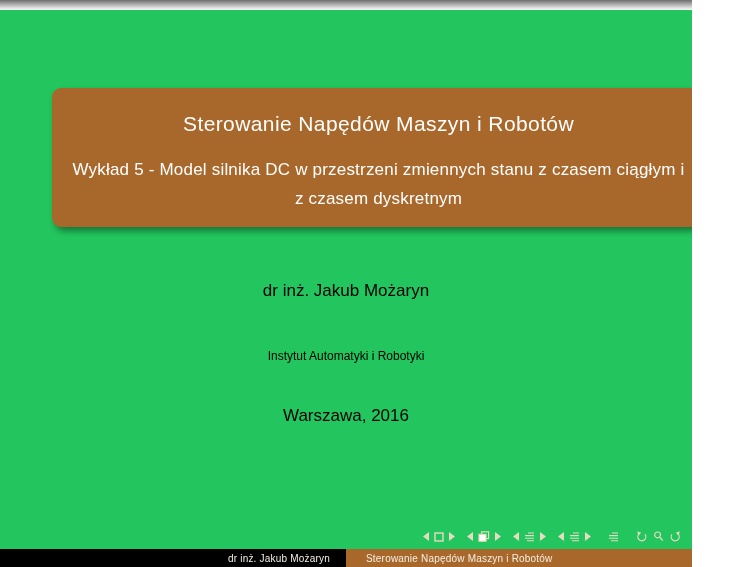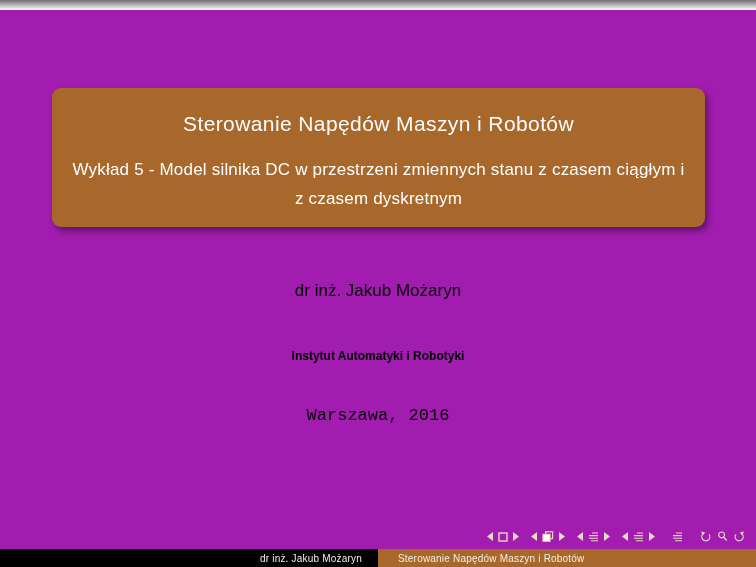--- a/index.html
+++ b/index.html
@@ -6,40 +6,40 @@
     --accent-brown:#a8682c;
     --title-text:#ffffff;
     --body-text:#000000;
     --nav-icon:#e8d9c2;
     --footer-left-bg:#000000;
     --footer-text:#f5efe3;
     --top-shade-start:#6f6f6f;
   }
   html,body{margin:0;padding:0;background:#fff;}
   .stage{
-    position:relative;width:756px;height:567px;background:#a21caf;overflow:hidden;
+    position:relative;width:692px;height:567px;background:#22c55e;overflow:hidden;
     font-family:"Liberation Sans","DejaVu Sans",sans-serif;color:var(--body-text);
   }
   .top-shade{
     position:absolute;left:0;top:0;width:100%;height:10px;
     background:linear-gradient(to bottom,var(--top-shade-start),#ffffff);
   }
   .title-card{
     position:absolute;left:52px;top:88px;width:653px;height:139px;
     background:var(--accent-brown);border-radius:9px;
     box-shadow:3px 4px 6px rgba(0,0,0,0.40);
     display:flex;flex-direction:column;justify-content:center;align-items:center;
     gap:20px;padding-top:10px;box-sizing:border-box;
     color:var(--title-text);text-align:center;
   }
   .slide-title{font-size:21px;letter-spacing:0.4px;font-weight:400;}
   .slide-subtitle{font-size:17px;letter-spacing:0.2px;line-height:1.65;max-width:625px;}
   .author-line{position:absolute;left:0;top:281px;width:100%;text-align:center;font-size:17px;}
-  .institute-line{position:absolute;left:0;top:349px;width:100%;text-align:center;font-size:12px;font-weight:bold;}
-  .date-line{position:absolute;left:0;top:406px;width:100%;text-align:center;font-size:17px;font-family:Liberation Mono, monospace;}
+  .institute-line{position:absolute;left:0;top:349px;width:100%;text-align:center;font-size:12px;}
+  .date-line{position:absolute;left:0;top:406px;width:100%;text-align:center;font-size:17px;}
   .nav-bar{
     position:absolute;right:11px;bottom:25px;display:flex;align-items:center;
     color:var(--nav-icon);
   }
   .nav-group{display:flex;align-items:center;gap:5px;}
   .nav-gap{width:12px;}
   .nav-gap-lg{width:17px;}
   .nav-btn{display:flex;align-items:center;cursor:pointer;}
   .nav-btn svg{display:block;}
   .footline{

